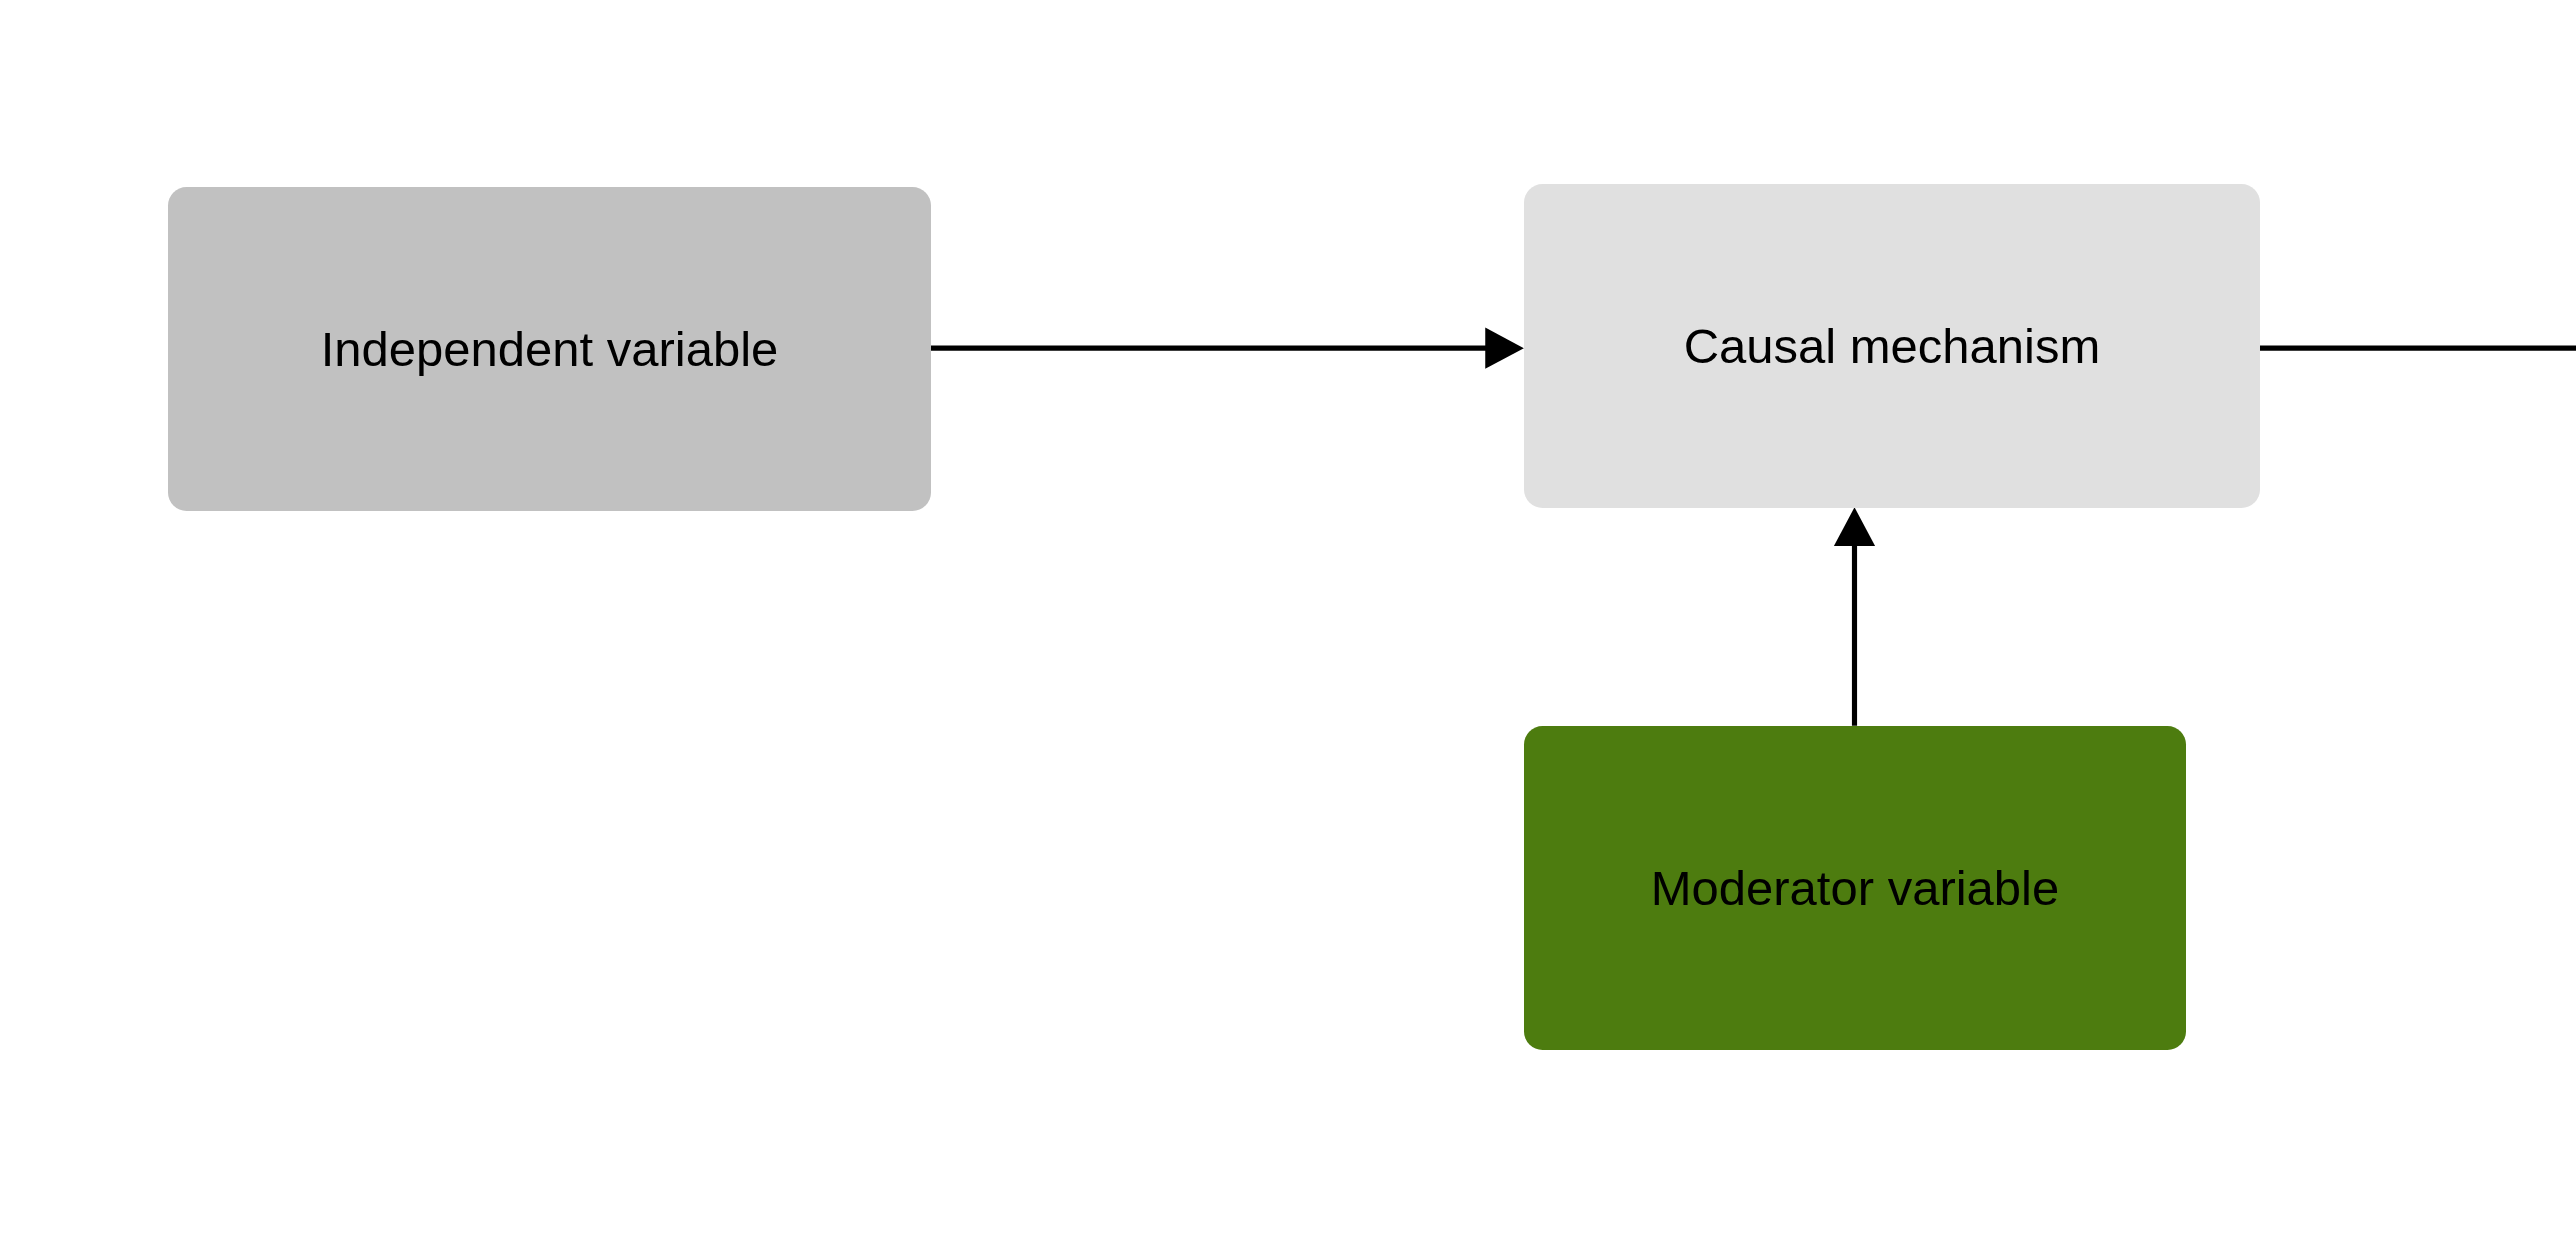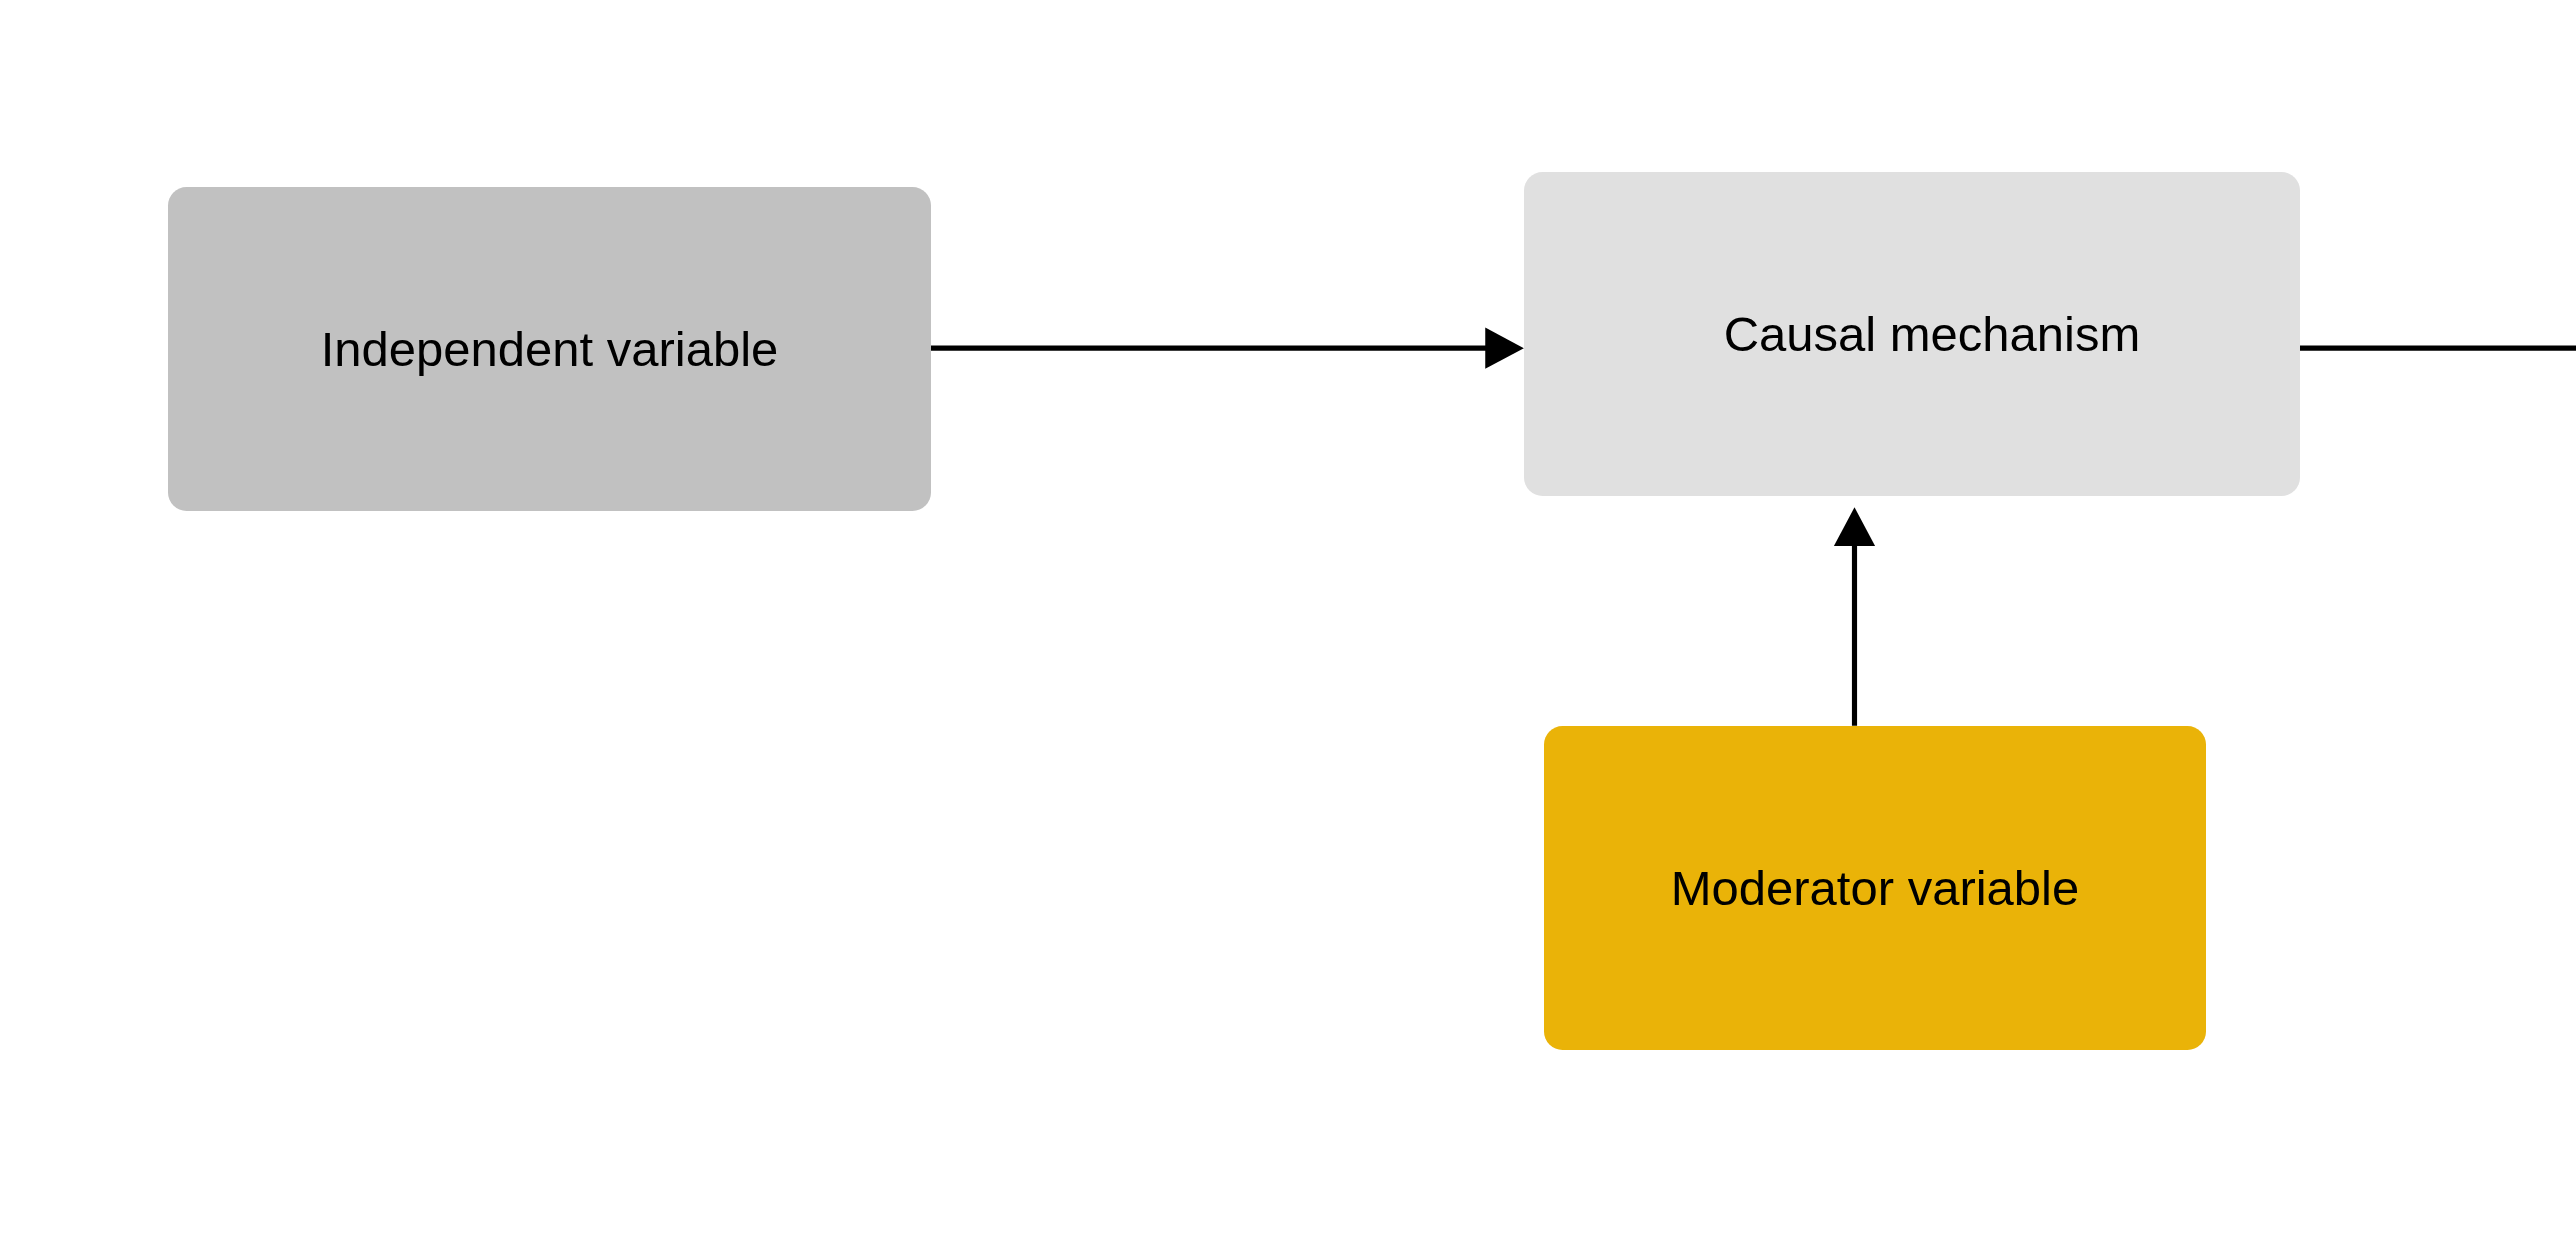--- a/index.html
+++ b/index.html
@@ -32,21 +32,21 @@
     display: flex;
     align-items: center;
     justify-content: center;
     border-radius: 18.5px;
     font-size: 49px;
     line-height: 1.2;
     color: #000000;
     text-align: center;
   }
   .node-independent { left: 168px;  top: 187px;  width: 763px; height: 324px; }
-  .node-causal     { left: 1524px; top: 172px;  width: 736px; height: 324px; padding-left: 40px; }
+  .node-causal     { left: 1524px; top: 184px;  width: 736px; height: 324px; }
   .node-moderator  { left: 1524px; top: 726px; width: 662px; height: 324px; }
 </style>
 </head>
 <body style="background: rgb(255, 255, 255);">
 
 <div class="canvas">
 
   <svg class="edges-layer" viewBox="0 0 7200 2400" xmlns="http://www.w3.org/2000/svg" aria-hidden="true">
 
     <g>
@@ -66,18 +66,18 @@
   </svg>
 
   <div class="node node-independent" style="background: rgb(193, 193, 193); color: rgb(0, 0, 0);">
     <span>Independent variable</span>
   </div>
 
   <div class="node node-causal" style="background: rgb(224, 224, 224); color: rgb(0, 0, 0);">
     <span>Causal mechanism</span>
   </div>
 
-  <div class="node node-moderator" style="background: #eab308; color: rgb(0, 0, 0); margin-left: 20px;">
+  <div class="node node-moderator" style="background: #4d7c0f; color: rgb(0, 0, 0);">
     <span>Moderator variable</span>
   </div>
 
 </div>
 
 
 </body></html>

